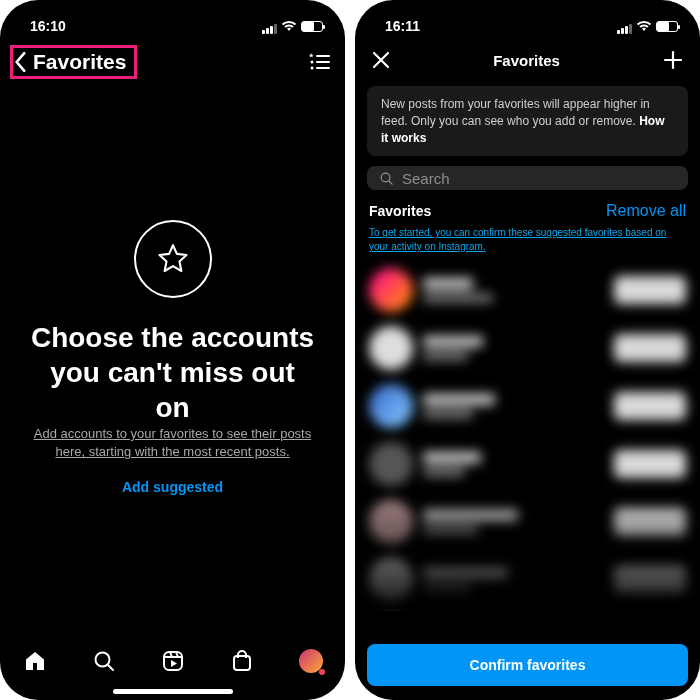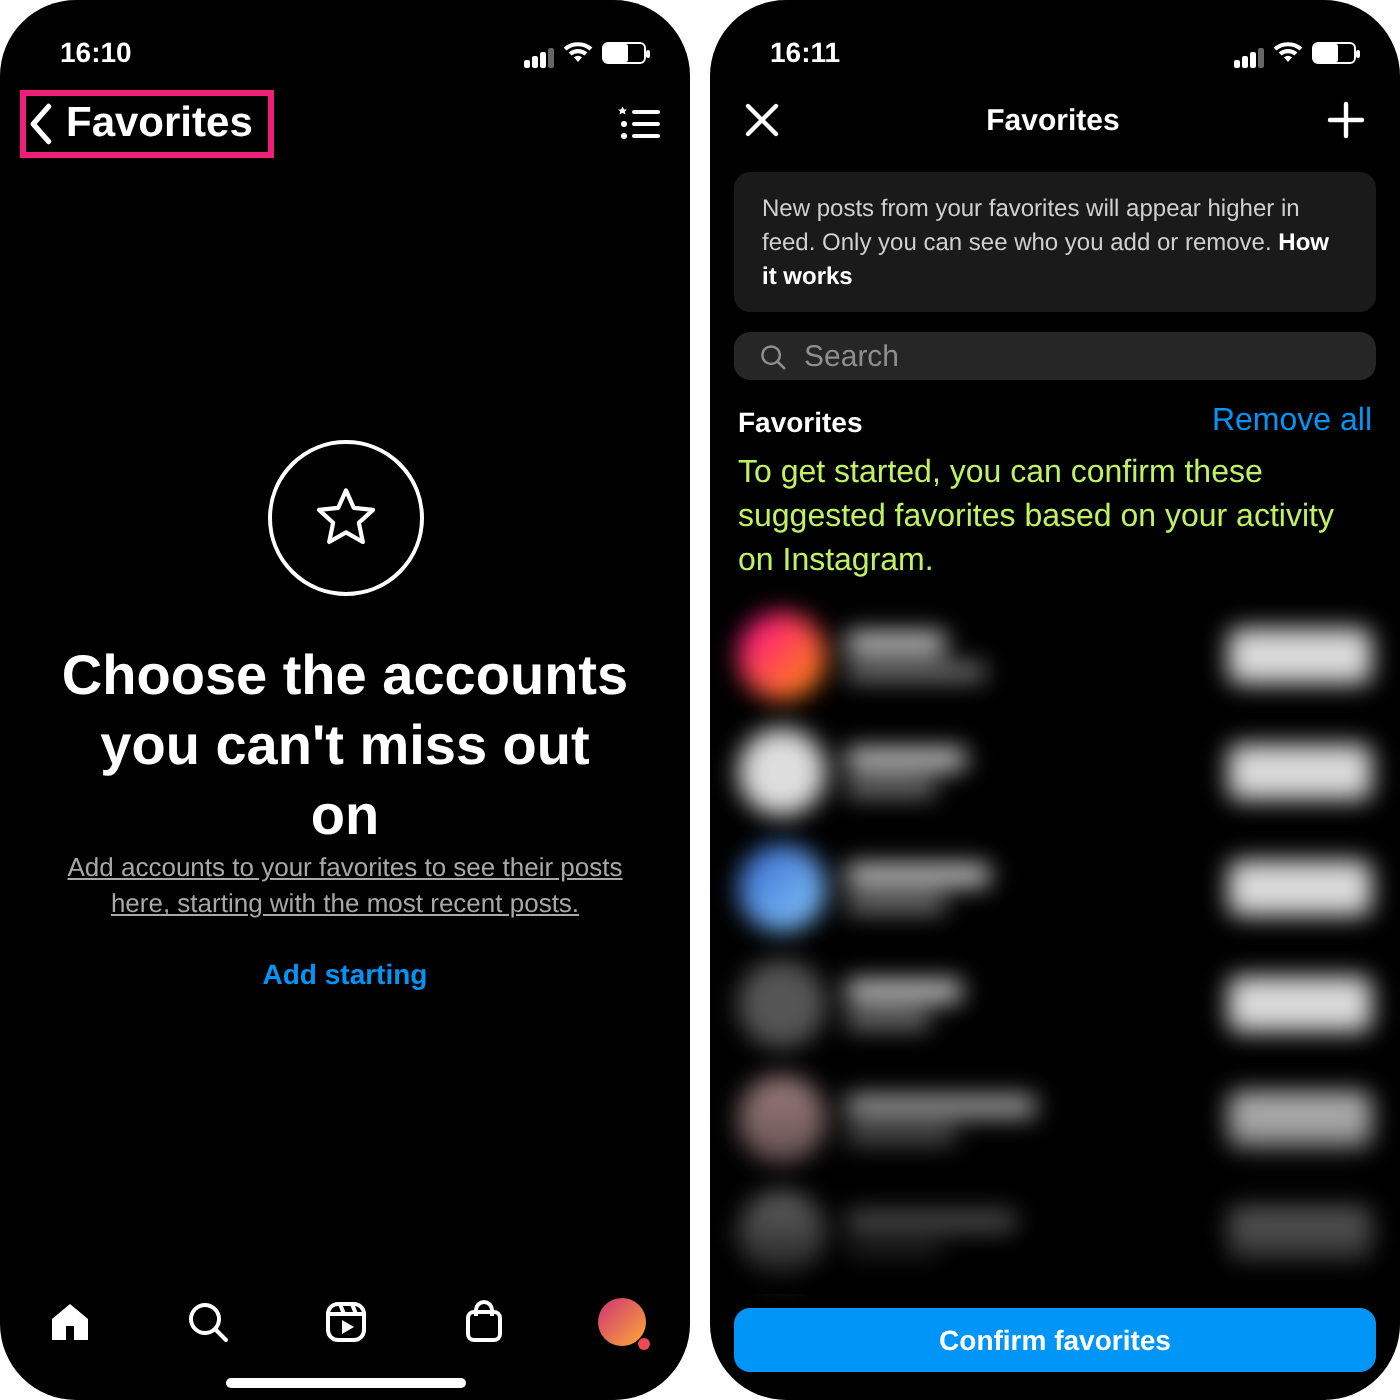--- a/index.html
+++ b/index.html
@@ -39,32 +39,32 @@
 
   
   .r-hdr { display:flex; align-items:center; justify-content:space-between; padding: 6px 16px; height:40px; }
   .r-hdr .title { font-size:15px; font-weight:600; }
   .info-card { margin: 6px 12px 10px; background:#1a1a1a; border-radius:8px; padding: 10px 14px; font-size:12px; color:#d0d0d0; text-align:left; line-height:1.4; }
   .info-card b { color:#fff; font-weight:600; }
   .search { margin: 0 12px 12px; background:#262626; border-radius:8px; height:24px; display:flex; align-items:center; padding:0 12px; gap:8px; color:#8e8e8e; font-size:15px; }
   .sec-hdr { display:flex; align-items:center; justify-content:space-between; padding: 0 14px 6px; }
   .sec-hdr .lbl { font-size:14px; font-weight:600; }
   .sec-hdr .act { color:#0095f6; font-size:16px; font-weight:500; cursor:pointer; }
-  .hint { font-size:16px; color:#bef264; padding: 0 14px 8px; line-height:1.35; }
+  .hint { font-size:10px; color:#0ea5e9; padding: 0 14px 8px; line-height:1.35;text-decoration:underline; }
 
   .list { position:relative; padding: 0 6px; }
   .row { display:flex; align-items:center; gap:10px; padding:7px 8px; filter: blur(6px); }
   .row .av { width:44px; height:44px; border-radius:50%; flex:0 0 44px; }
   .row .txt { flex:1 1 auto; }
   .row .nm { height:11px; background:#ccc; border-radius:3px; margin-bottom:5px; }
   .row .us { height:8px; background:#888; border-radius:3px; }
   .row .btn { width:72px; height:28px; background:#d9d9d9; border-radius:6px; }
   .av1{background:linear-gradient(135deg,#f09,#f90)} .av2{background:#ddd} .av3{background:linear-gradient(135deg,#36c,#8cf)} .av4{background:#555} .av5{background:#a88} .av6{background:#ccc}
 
-  .confirm { position:absolute; left:12px; right:12px; bottom:14px; height:32px; background:#0095f6; color:#fff; font-weight:600; font-size:14px; border-radius:8px; display:flex; align-items:center; justify-content:center; box-shadow:0 -10px 22px rgba(0,0,0,.7); cursor:pointer; }
+  .confirm { position:absolute; left:12px; right:12px; bottom:14px; height:42px; background:#0095f6; color:#fff; font-weight:600; font-size:14px; border-radius:8px; display:flex; align-items:center; justify-content:center; box-shadow:0 -10px 22px rgba(0,0,0,.7); cursor:pointer; }
 
   .fade { position:absolute; left:0; right:0; bottom:0; height:120px; background:linear-gradient(to bottom, rgba(0,0,0,0), rgba(0,0,0,.9)); pointer-events:none; }
 
   svg { display:block; }
 </style>
 </head>
 <body>
 
 <div class="phone">
   <div class="statusbar">
@@ -104,21 +104,21 @@
   </div>
 
   <div class="empty">
     <div class="star-circle">
       <svg width="36" height="36" viewBox="0 0 24 24">
           <path d="M12 2.8 L14.6 8.6 L21 9.3 L16.3 13.6 L17.6 20 L12 16.8 L6.4 20 L7.7 13.6 L3 9.3 L9.4 8.6 Z" fill="none" stroke="#fff" stroke-width="1.4" stroke-linejoin="round"></path>
         </svg>
     </div>
     <h2>Choose the accounts you can't miss out on</h2>
     <p>Add accounts to your favorites to see their posts here, starting with the most recent posts.</p>
-    <div class="link">Add starting</div>
+    <div class="link">Add suggested</div>
   </div>
 
   <div class="tabbar">
     <span class="ic">
         <svg width="24" height="24" viewBox="0 0 24 24">
           <path d="M3 10.5 L12 3 L21 10.5 V21 H14 V14 H10 V21 H3 Z" fill="#fff"></path>
         </svg>
       </span>
     <span class="ic">
         <svg width="24" height="24" viewBox="0 0 24 24">

